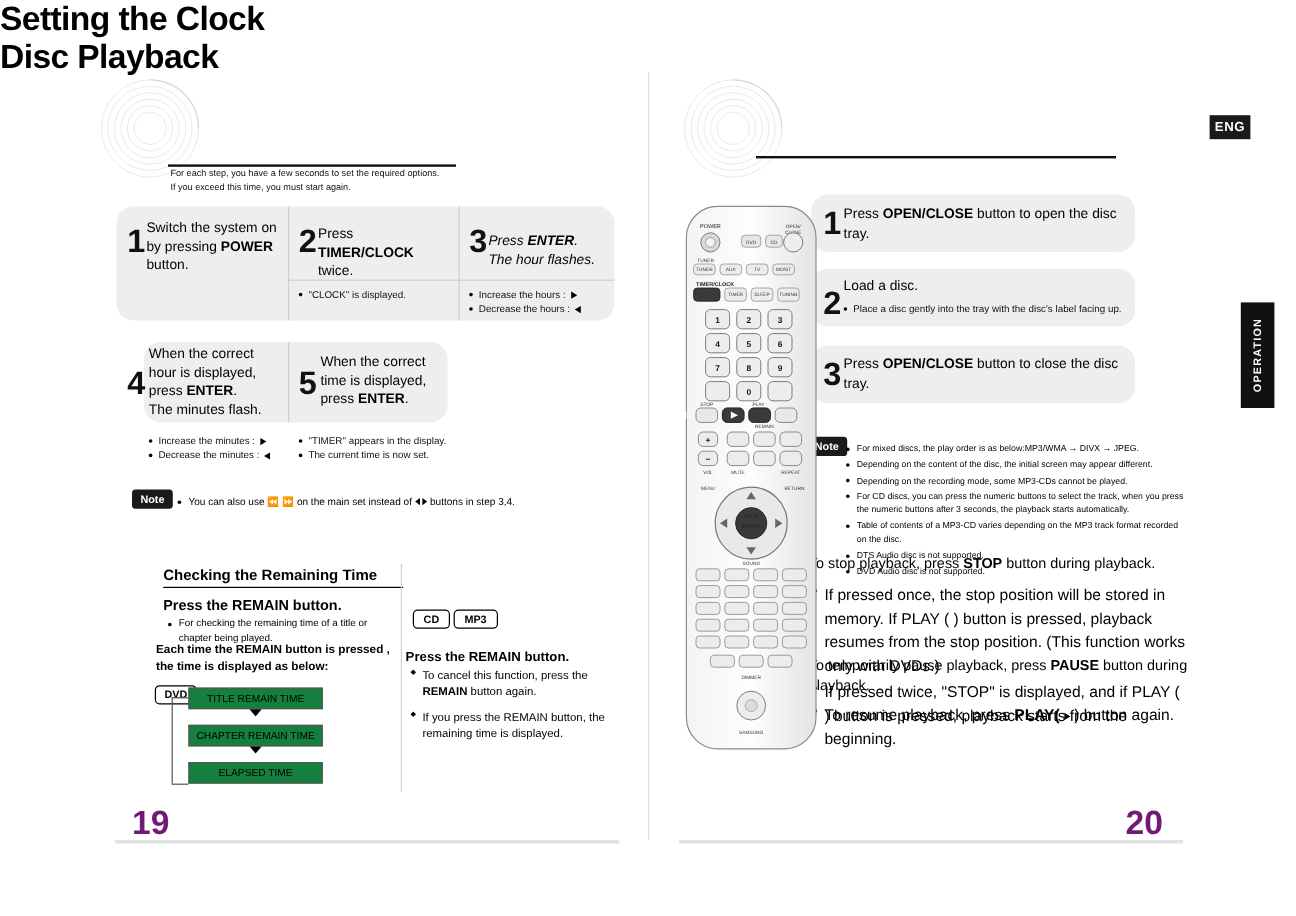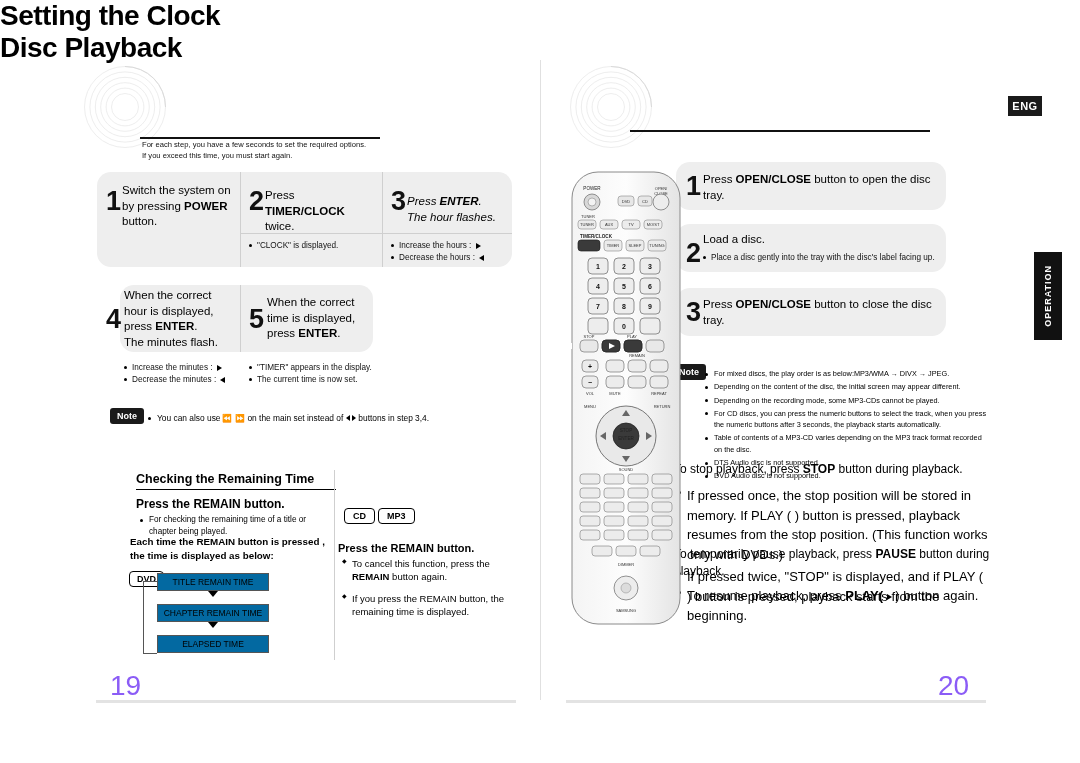--- a/index.html
+++ b/index.html
@@ -96,33 +96,33 @@
     font-size:9px; font-weight:bold; padding:2px 8px; background:#fff;
     text-align:center;
   }
   .badge-dvd {
     position:absolute; border:1.5px solid #000; border-radius:4px;
     font-size:9px; font-weight:bold; padding:2px 7px; background:#fff;
   }
 
   
   .flowbox {
-    position:absolute; border:1px solid #555; background:#0369a1;
+    position:absolute; border:1px solid #555; background:#15803d;
     font-size:8.5px; text-align:center; padding:3px 0; width:112px;
   }
   .arrowdn {
     position:absolute; width:0; height:0;
     border-left:5px solid transparent; border-right:5px solid transparent;
     border-top:6px solid #000;
   }
   .flowline { position:absolute; border:1px solid #555; }
 
   
   .pagenum {
-    position:absolute; font-size:28px; font-weight:normal; color:#8b5cf6;
+    position:absolute; font-size:28px; font-weight:bold; color:#701a75;
   }
   .botline { position:absolute; height:3px; background:#e3e3e3; }
 
   
   .center-div { position:absolute; left:540px; top:60px; width:1px; height:640px; background:#e0e0e0; }
 
   
   .remote-wrap { position:absolute; left:566px; top:168px; width:120px; height:460px; }
 
   .rt-txt { font-size:4.6px; text-anchor:middle; fill:#222; font-family:"Liberation Sans", sans-serif;}

